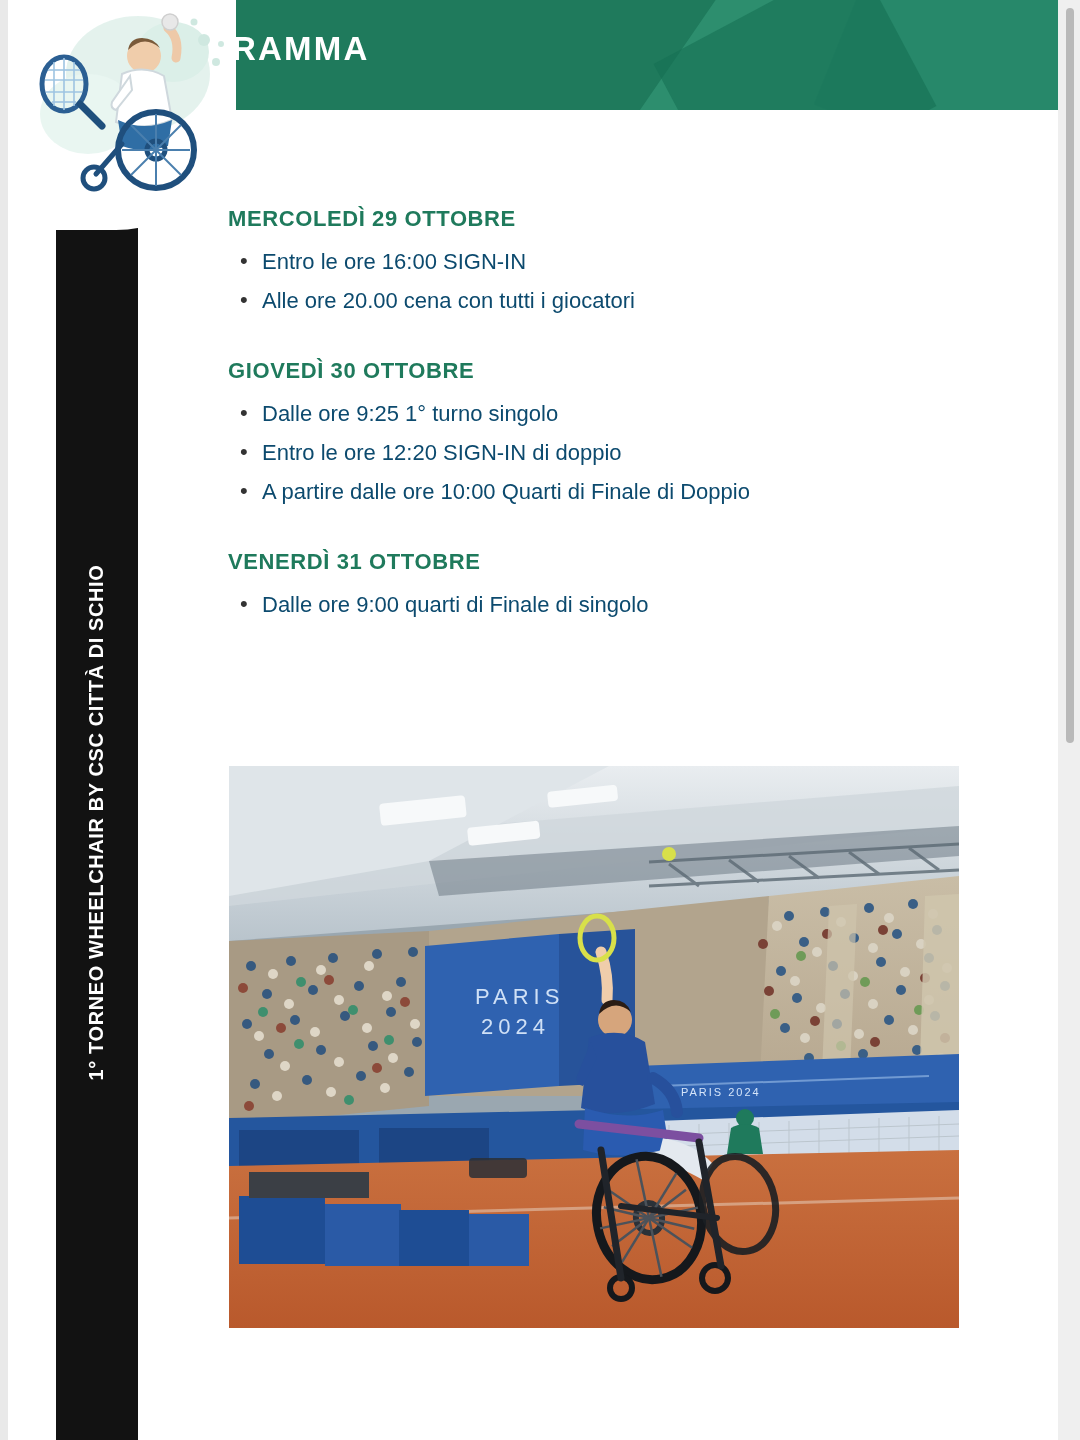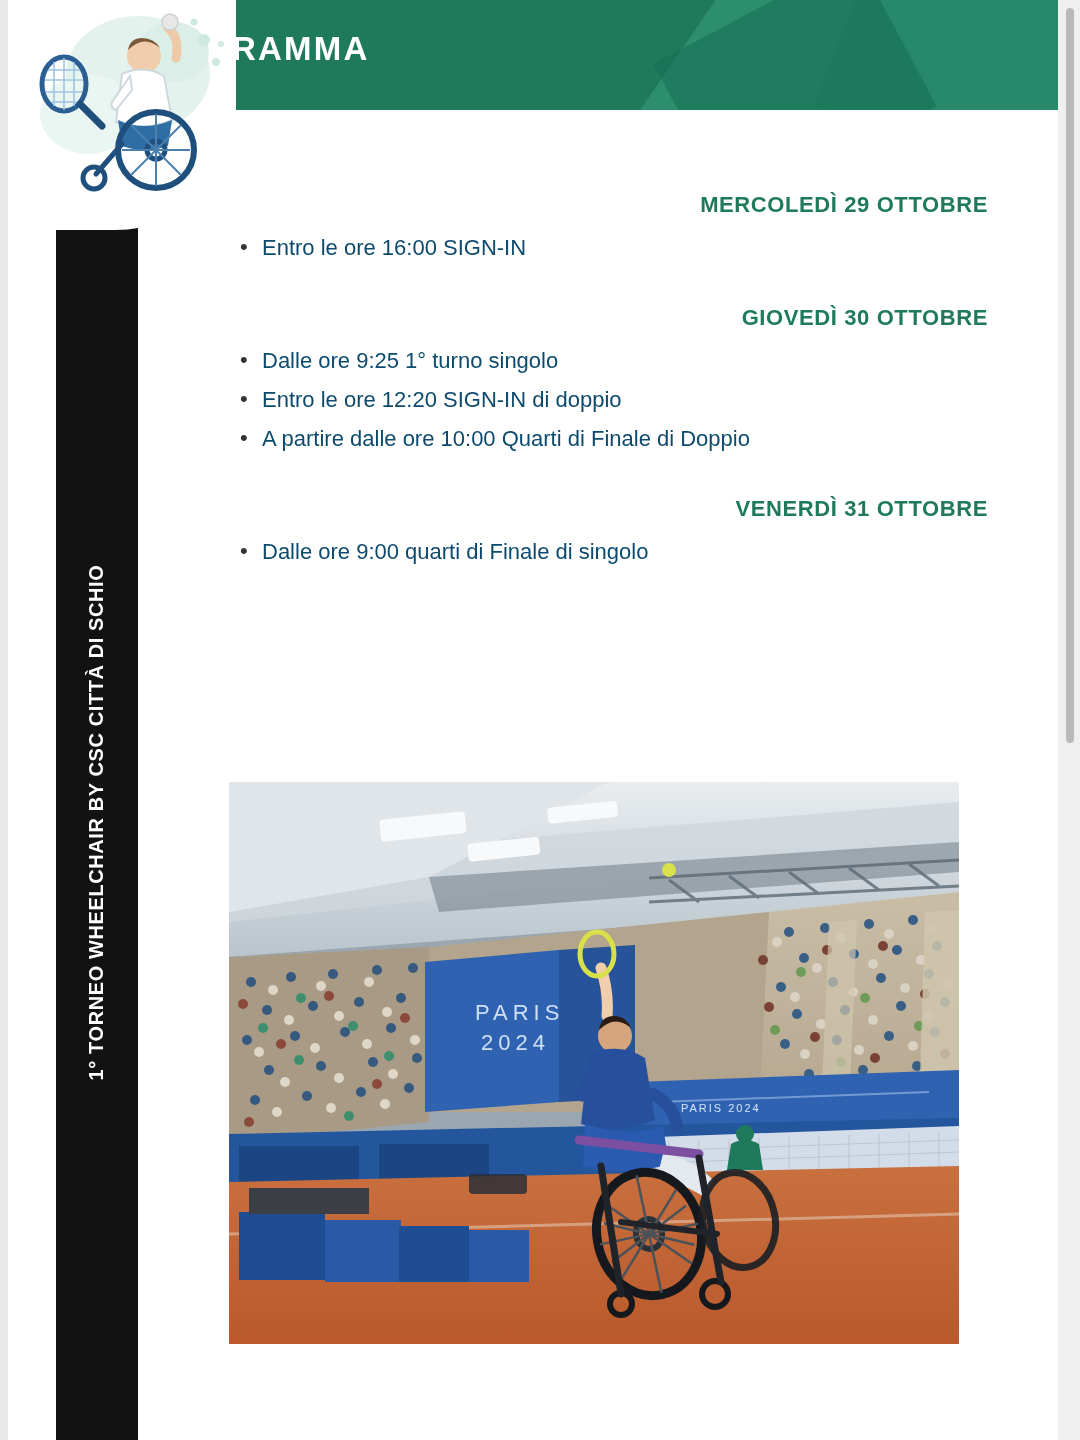--- a/index.html
+++ b/index.html
@@ -163,22 +163,21 @@
     left: 228px;
     top: 190px;
     width: 760px;
   }
   .day-block { margin-bottom: 38px; }
   .day-title {
     color: #1f7a5c;
     font-size: 22px;
     font-weight: bold;
     letter-spacing: .6px;
-    margin: 2px 0 10px 0;
-    text-align: right;
+    margin: 16px 0 10px 0;
   }
   ul.items {
     margin: 0;
     padding: 0 0 0 34px;
     list-style: none;
   }
   ul.items li {
     position: relative;
     font-size: 22px;
     line-height: 39px;
@@ -190,21 +189,21 @@
     left: -22px;
     top: -1px;
     font-size: 22px;
     color: #333333;
   }
 
   
   .photo {
     position: absolute;
     left: 229px;
-    top: 782px;
+    top: 766px;
     width: 730px;
     height: 562px;
     overflow: hidden;
     background: #6b7f8c;
   }
   .photo svg { display: block; }
 </style>
 </head>
 <body>
 
@@ -277,20 +276,21 @@
       </g>
     </svg>
   </div>
 
   <div class="content">
 
     <div class="day-block">
       <h2 class="day-title">MERCOLEDÌ 29 OTTOBRE</h2>
       <ul class="items">
         <li>Entro le ore 16:00 SIGN-IN</li>
+        <li>Alle ore 20.00 cena con tutti i giocatori</li>
       </ul>
     </div>
 
     <div class="day-block">
       <h2 class="day-title">GIOVEDÌ 30 OTTOBRE</h2>
       <ul class="items">
         <li>Dalle ore 9:25 1° turno singolo</li>
         <li>Entro le ore 12:20 SIGN-IN di doppio</li>
         <li>A partire dalle ore 10:00 Quarti di Finale di Doppio</li>
       </ul>

